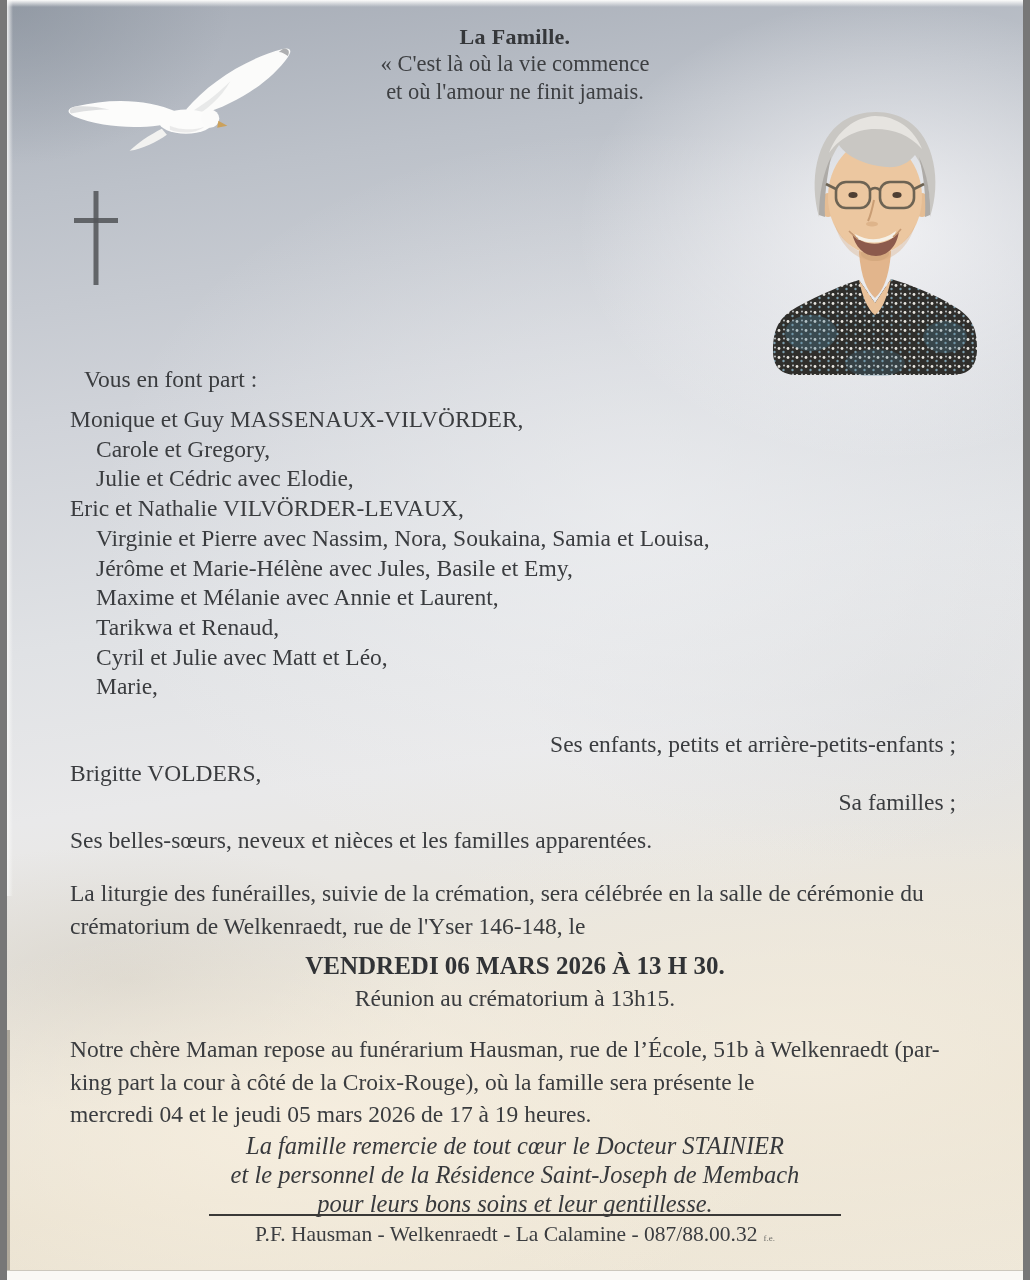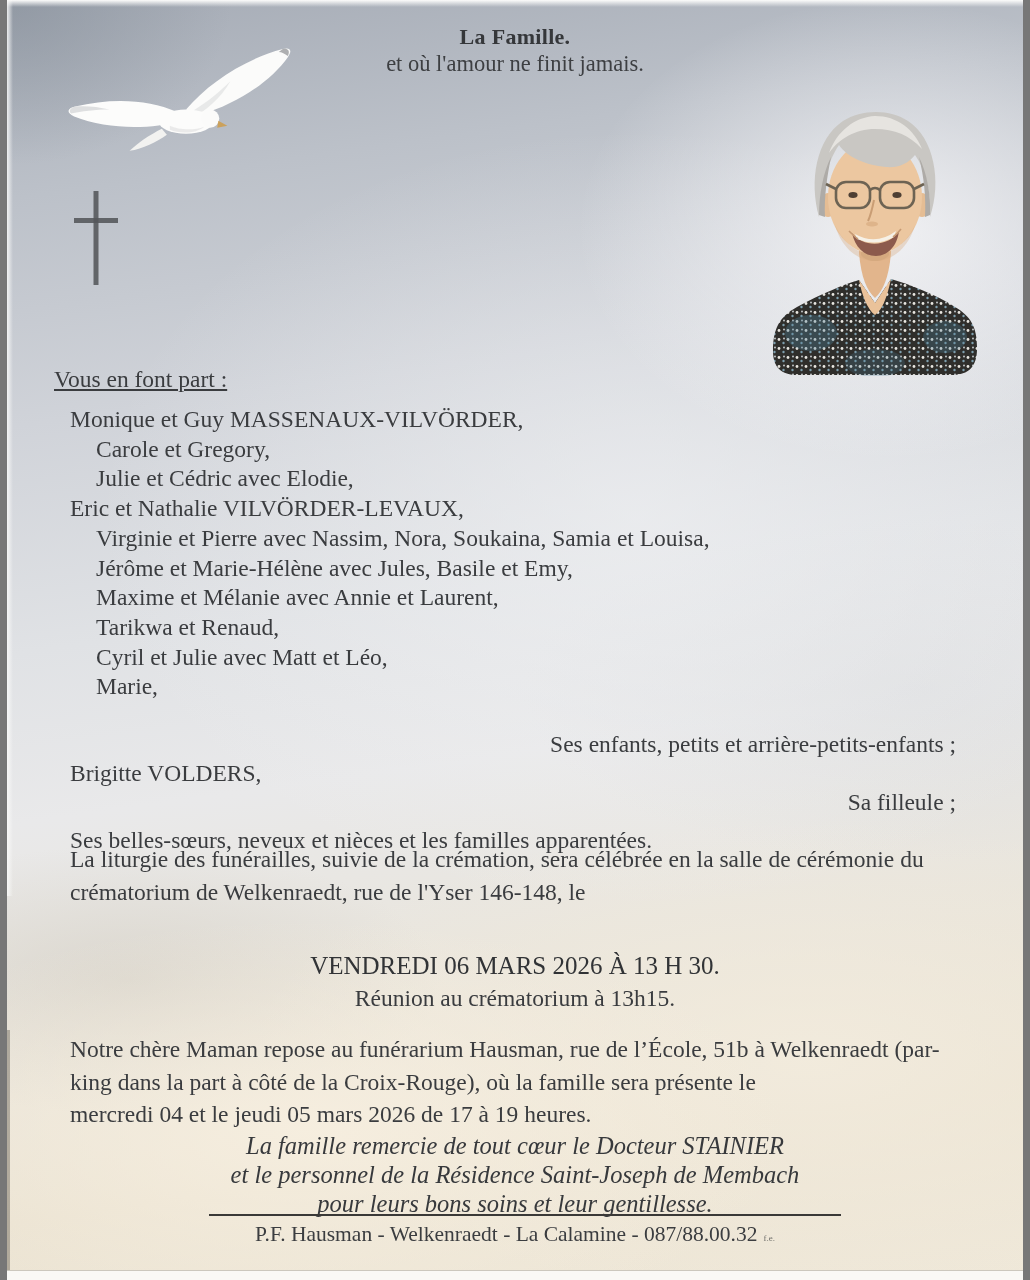--- a/index.html
+++ b/index.html
@@ -36,31 +36,31 @@
 
   .title-block{position:absolute;top:136px;left:0;width:872px;text-align:center;color:#44474c;}
   .salutation{font-size:42px;line-height:50px;}
   .deceased-name{font-size:47px;line-height:54px;letter-spacing:.5px;}
   .widow{font-size:29px;line-height:36px;margin-top:3px;}
   .vital{font-size:25px;line-height:32px;}
 
   .portrait{position:absolute;left:752px;top:84px;width:232px;height:292px;}
 
   .body-text{font-size:23.5px;}
-  .announce-intro{position:absolute;left:47px;top:366px;text-decoration:underline;}
+  .announce-intro{position:absolute;left:77px;top:366px;}
   .family-list{position:absolute;left:63px;top:405px;line-height:29.7px;white-space:nowrap;}
   .family-list .indent{padding-left:26px;}
 
   .caption-children{position:absolute;right:67px;top:731px;}
   .goddaughter-name{position:absolute;left:63px;top:760px;}
   .caption-goddaughter{position:absolute;right:67px;top:789px;}
   .relatives{position:absolute;left:63px;top:827px;}
 
-  .liturgy{position:absolute;left:63px;top:843px;width:915px;line-height:32.5px;}
-  .date-line{position:absolute;left:0;right:0;top:952px;text-align:center;font-size:25px;font-weight:normal;color:#313336;}
+  .liturgy{position:absolute;left:63px;top:877px;width:915px;line-height:32.5px;}
+  .date-line{position:absolute;left:0;right:0;top:952px;text-align:center;font-size:25px;font-weight:bold;color:#313336;}
   .meeting-line{position:absolute;left:0;right:0;top:985px;text-align:center;}
 
   .visitation{position:absolute;left:63px;top:1033px;width:920px;line-height:32.5px;}
 
   .thanks{position:absolute;left:0;right:0;top:1131px;text-align:center;font-style:italic;font-size:24.5px;line-height:29px;color:#37393c;}
 
   .footer-rule{position:absolute;left:202px;top:1214px;width:632px;height:2px;background:#3a3937;}
   .footer-line{position:absolute;left:0;right:0;top:1222px;text-align:center;font-size:21.5px;color:#3b3d40;}
   .print-mark{font-size:9px;color:#6e6e6a;margin-left:6px;}
 </style>
@@ -139,20 +139,21 @@
     <ellipse cx="113" cy="139" rx="6" ry="2.5" fill="#d3a478" opacity="0.55"></ellipse>
 
     <path d="M 93 148 C 104 163 130 162 140 146 C 138 162 128 171 117 171 C 105 171 96 162 93 148 Z" fill="#8c5a4c"></path>
     <path d="M 96 149 Q 117 161 137 146 L 135 152 Q 117 162 98 154 Z" fill="#f6f1e7"></path>
     <path d="M 90 146 C 94 150 96 152 99 154" stroke="#c79a73" stroke-width="1.6" fill="none"></path>
     <path d="M 142 144 C 139 148 137 150 134 152" stroke="#c79a73" stroke-width="1.6" fill="none"></path>
   </svg>
 
   <div class="header-block">
     <div class="family-label">La Famille.</div>
+    <div class="quote">« C'est là où la vie commence</div>
     <div class="quote">et où l'amour ne finit jamais.</div>
   </div>
 
 
   <div class="announce-intro body-text">Vous en font part :</div>
 
   <div class="family-list body-text">
     <div>Monique et Guy MASSENAUX-VILVÖRDER,</div>
     <div class="indent">Carole et Gregory,</div>
     <div class="indent">Julie et Cédric avec Elodie,</div>
@@ -160,33 +161,33 @@
     <div class="indent">Virginie et Pierre avec Nassim, Nora, Soukaina, Samia et Louisa,</div>
     <div class="indent">Jérôme et Marie-Hélène avec Jules, Basile et Emy,</div>
     <div class="indent">Maxime et Mélanie avec Annie et Laurent,</div>
     <div class="indent">Tarikwa et Renaud,</div>
     <div class="indent">Cyril et Julie avec Matt et Léo,</div>
     <div class="indent">Marie,</div>
   </div>
 
   <div class="caption-children body-text">Ses enfants, petits et arrière-petits-enfants ;</div>
   <div class="goddaughter-name body-text">Brigitte VOLDERS,</div>
-  <div class="caption-goddaughter body-text">Sa filleule ;</div>
+  <div class="caption-goddaughter body-text">Sa familles ;</div>
   <div class="relatives body-text">Ses belles-sœurs, neveux et nièces et les familles apparentées.</div>
 
   <div class="liturgy body-text">
     <div>La liturgie des funérailles, suivie de la crémation, sera célébrée en la salle de cérémonie du</div>
     <div>crématorium de Welkenraedt, rue de l'Yser 146-148, le</div>
   </div>
   <div class="date-line">VENDREDI 06 MARS 2026 À 13 H 30.</div>
   <div class="meeting-line body-text">Réunion au crématorium à 13h15.</div>
 
   <div class="visitation body-text">
     <div>Notre chère Maman repose au funérarium Hausman, rue de l’École, 51b à Welkenraedt (par-</div>
-    <div>king dans la part à côté de la Croix-Rouge), où la famille sera présente le</div>
+    <div>king part la cour à côté de la Croix-Rouge), où la famille sera présente le</div>
     <div>mercredi 04 et le jeudi 05 mars 2026 de 17 à 19 heures.</div>
   </div>
 
   <div class="thanks">
     <div>La famille remercie de tout cœur le Docteur STAINIER</div>
     <div>et le personnel de la Résidence Saint-Joseph de Membach</div>
     <div>pour leurs bons soins et leur gentillesse.</div>
   </div>
 
   <div class="footer-rule"></div>

